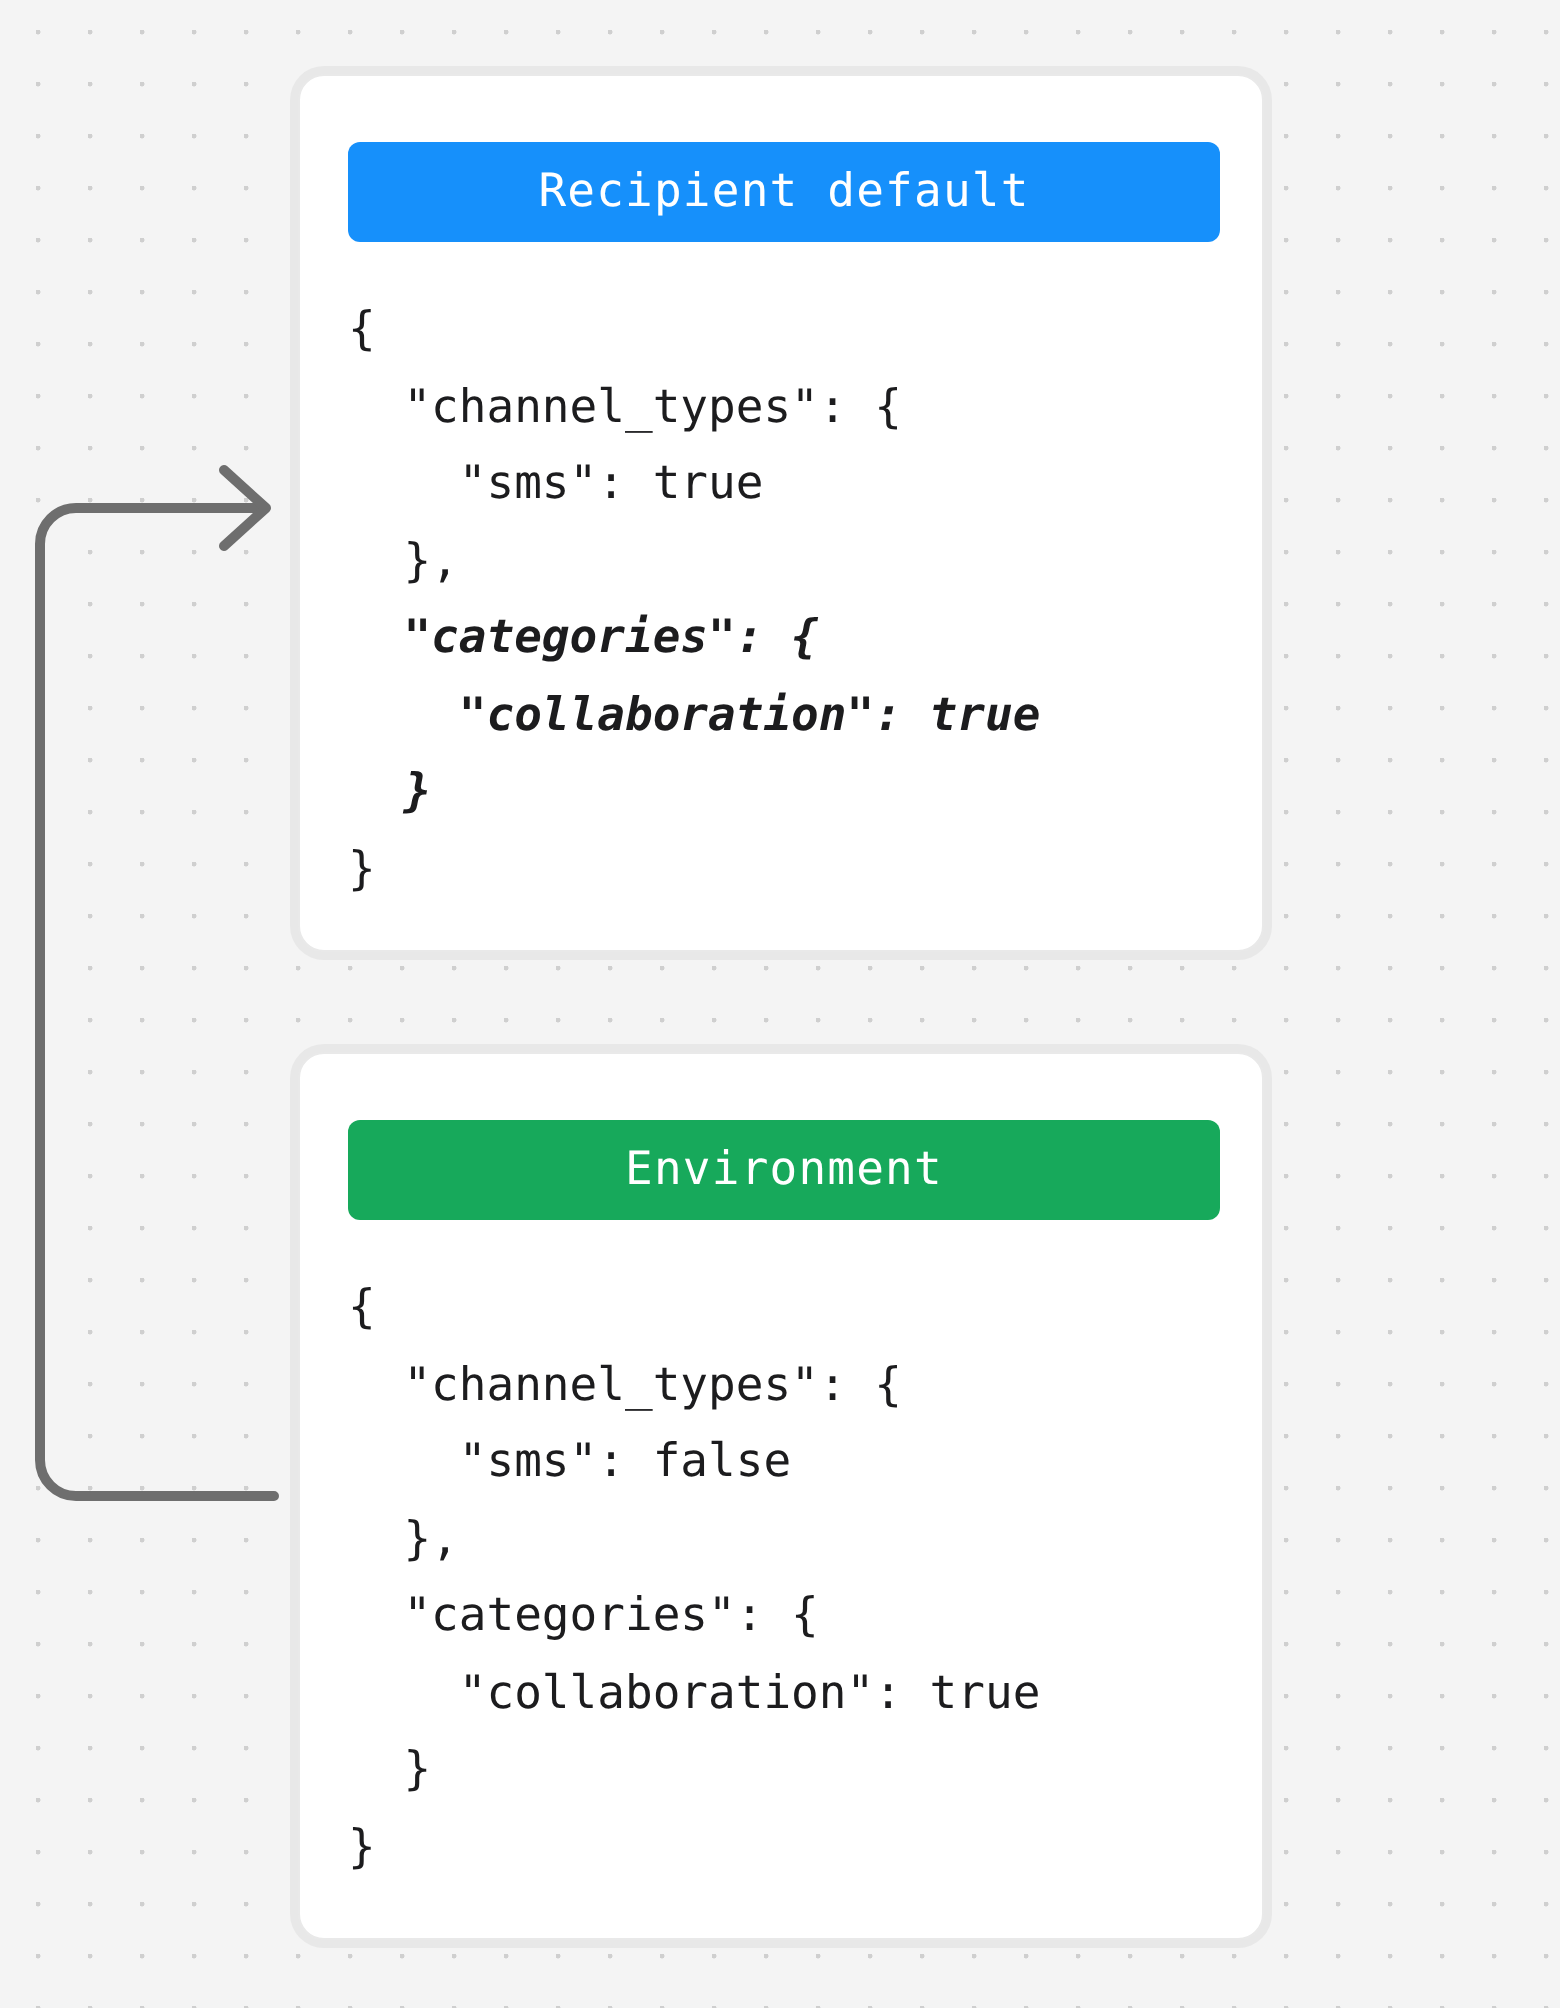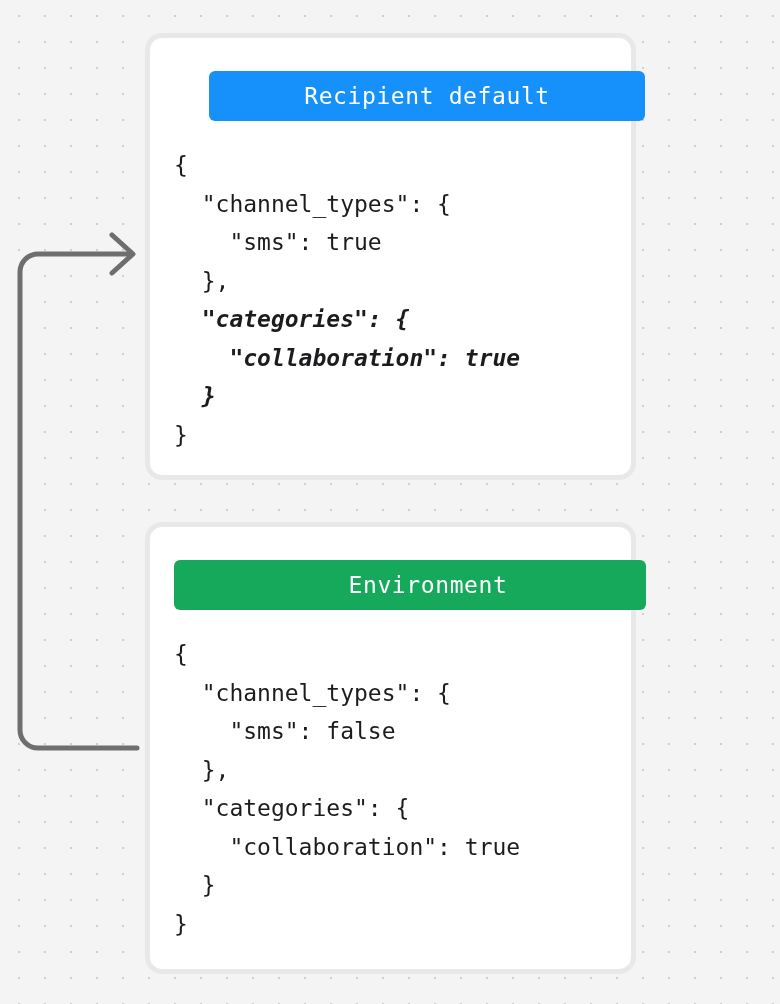--- a/index.html
+++ b/index.html
@@ -72,21 +72,21 @@
     align-items: center;
     justify-content: center;
     color: #ffffff;
     font-family: "DejaVu Sans Mono", "Liberation Mono", monospace;
     font-size: 23px;
     letter-spacing: 0.6px;
     font-weight: 400;
     user-select: none;
   }
   #card-recipient-default .card-header { background: #1690fb; }
-  #card-environment .card-header      { background: #17a95b; padding-left: 36px; }
+  #card-environment .card-header      { background: #17a95b; }
 
   .code-block {
     position: absolute;
     left: 24px;
     top: 108px;
     right: 16px;
     margin: 0;
     color: #1c1c1e;
     font-family: "DejaVu Sans Mono", "Liberation Mono", monospace;
     font-size: 23px;
@@ -104,21 +104,21 @@
 <body>
 
 <div id="canvas" style="background-color: rgb(244, 244, 244); background-image: radial-gradient(circle at 1px 1px, rgb(207, 207, 207) 1.1px, rgba(0, 0, 0, 0) 1.4px); background-size: 26px 26px;">
 
   <svg id="connector" viewBox="0 0 160 560" width="160" height="560" aria-hidden="true">
     <path id="connector-path" d="M137,528 L38,528 A18,18 0 0 1 20,510 L20,52 A18,18 0 0 1 38,34 L128,34" fill="none" stroke="#6e6e6e" stroke-width="5" stroke-linecap="round" stroke-linejoin="round"></path>
     <path id="connector-arrowhead" d="M112,15 L133,34 L112,53" fill="none" stroke="#6e6e6e" stroke-width="5" stroke-linecap="round" stroke-linejoin="round"></path>
   </svg>
 
   <div class="card" id="card-recipient-default">
-    <div class="card-header" style="background: rgb(22, 144, 251); color: rgb(255, 255, 255); margin-left: 35px;">Recipient default</div>
+    <div class="card-header" style="background: rgb(22, 144, 251); color: rgb(255, 255, 255);">Recipient default</div>
     <pre class="code-block"><span class="code-line">{</span><span class="code-line">  "channel_types": {</span><span class="code-line">    "sms": true</span><span class="code-line">  },</span><span class="code-line em">  "categories": {</span><span class="code-line em">    "collaboration": true</span><span class="code-line em">  }</span><span class="code-line">}</span></pre>
   </div>
 
   <div class="card" id="card-environment">
     <div class="card-header" style="background: rgb(23, 169, 91); color: rgb(255, 255, 255);">Environment</div>
     <pre class="code-block"><span class="code-line">{</span><span class="code-line">  "channel_types": {</span><span class="code-line">    "sms": false</span><span class="code-line">  },</span><span class="code-line">  "categories": {</span><span class="code-line">    "collaboration": true</span><span class="code-line">  }</span><span class="code-line">}</span></pre>
   </div>
 
 </div>
 

